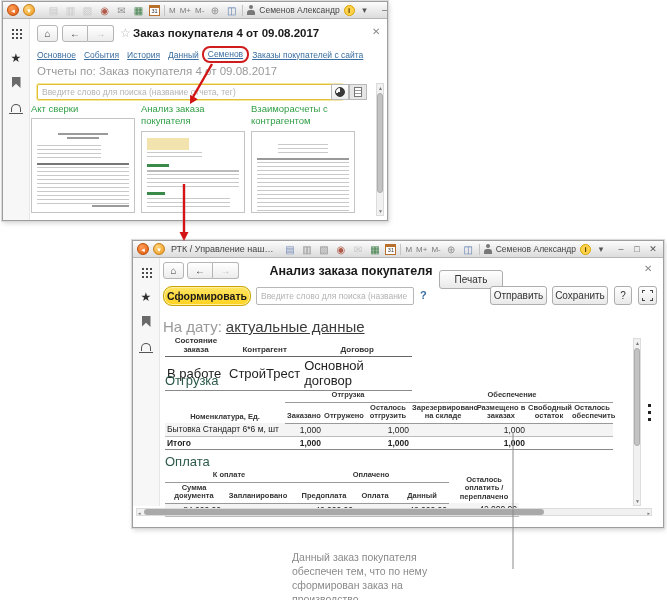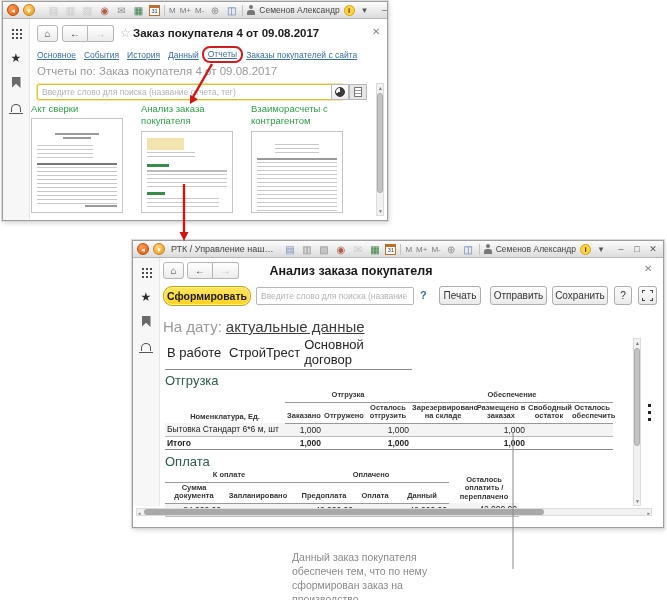--- a/index.html
+++ b/index.html
@@ -86,21 +86,21 @@
            border-radius:2px; font-size:8.5px; color:#555; padding:0 4px; outline:none;
            box-shadow:0 0 0 1px #f6e7a0; font-family:inherit; }
   .srch1::placeholder { color:#b3b3b3; }
   .mini-btn { position:absolute; top:65px; width:18px; height:16px; border:1px solid #b9b9b9;
               background:linear-gradient(#fff,#ededed); display:flex; align-items:center; justify-content:center; }
   .pie { width:10px; height:10px; border-radius:50%; border:1px solid #333;
          background:conic-gradient(#3a3a3a 0 70%, #fff 70% 100%); }
   .docic { width:8px; height:10px; border:1px solid #777; background:
            repeating-linear-gradient(#fff 0 2px, #999 2px 3px); }
   .thumbs { position:absolute; left:0; top:84px; width:340px; height:112px; }
-  .thumb { position:absolute; top:0; display:flex; flex-direction:column; width:92px; height:110px; }
+  .thumb { position:absolute; top:0; display:flex; flex-direction:column; width:104px; height:110px; }
   .thumb .lbl { font-size:9.5px; color:#2f9e45; line-height:12px; }
   .thumb .box { flex:1; border:1px solid #c4c4c4; background:#fff; padding:6px 5px; overflow:hidden; }
   .stripes { background:repeating-linear-gradient(to bottom, #c9c9c9 0 1px, transparent 1px 4px); }
   .mline { height:2px; background:#9a9a9a; margin-bottom:2px; }
   .vscroll { position:absolute; width:8px; background:#f1f1f1; border:1px solid #dcdcdc; }
   .vscroll .thumbbar { position:absolute; left:0; width:6px; background:#c3c3c3; border:1px solid #adadad; border-radius:3px; margin:0 0 0 0; }
   .sarr { position:absolute; font-size:5px; color:#777; left:1px; }
 
   
   .overlay { position:absolute; left:0; top:0; z-index:40; pointer-events:none; }
@@ -196,21 +196,21 @@
       </div>
       <span class="fav-star" style="left:89px; top:7px;"></span>
       <div class="ptitle" style="left:102px; top:8px; font-size:11.5px;">Заказ покупателя 4  от 09.08.2017</div>
       <span class="page-close" style="left:341px; top:7px;"></span>
 
       <div class="tabs">
         <a href="#">Основное</a>
         <a href="#">События</a>
         <a href="#">История</a>
         <a href="#">Данный</a>
-        <span class="tab-oval"><a href="#">Отчеты</a></span>
+        <span class="tab-oval"><a href="#">Семенов</a></span>
         <a href="#">Заказы покупателей с сайта</a>
       </div>
 
       <div class="rep-head">Отчеты по: Заказ покупателя 4  от 09.08.2017</div>
 
       <input class="srch1" placeholder="Введите слово для поиска (название отчета, тег)" style="">
       <div class="mini-btn" style="left:300px;">
           <span class="pie"></span>
         </div>
       <div class="mini-btn" style="left:318px; background:#e6e6e6;">
@@ -301,21 +301,21 @@
       <div class="navgrp" style="left:26px; top:4px;">
         <span class="bk"></span>
         <span class="fw"></span>
       </div>
       <div class="ptitle" style="left:60px; top:6px; width:260px; text-align:center; font-size:12.5px;">Анализ заказа покупателя</div>
       <span class="page-close" style="left:483px; top:5px;"></span>
 
       <button class="gen-btn">Сформировать</button>
       <input class="srch2" placeholder="Введите слово для поиска (название товар..." style="">
       <span class="qmark">?</span>
-      <button class="btn" style="left:278px; top:28px; width:42px;">Печать</button>
+      <button class="btn" style="left:278px; top:12px; width:64px;">Печать</button>
       <button class="btn" style="left:329px; top:28px; width:57px;">Отправить</button>
       <button class="btn" style="left:391px; top:28px; width:56px;">Сохранить</button>
       <button class="btn" style="left:453px; top:28px; width:18px;">?</button>
       <div class="expand-btn">
           <i></i>
           <i></i>
           <i></i>
           <i></i>
         </div>
 
@@ -323,20 +323,25 @@
         <span>На дату:</span><a href="#">актуальные данные</a>
       </div>
 
       <table class="status-t">
         <colgroup>
             <col style="width:62px">
             <col style="width:64px">
             <col style="width:110px">
           </colgroup>
         <tbody>
+            <tr>
+          <th>Состояние заказа</th>
+          <th>Контрагент</th>
+          <th>Договор</th>
+        </tr>
         <tr>
           <td>В работе</td>
           <td>СтройТрест</td>
           <td>Основной договор</td>
         </tr>
       </tbody>
         </table>
 
       <div class="sect" style="left:4px; top:115px;">Отгрузка</div>
 

